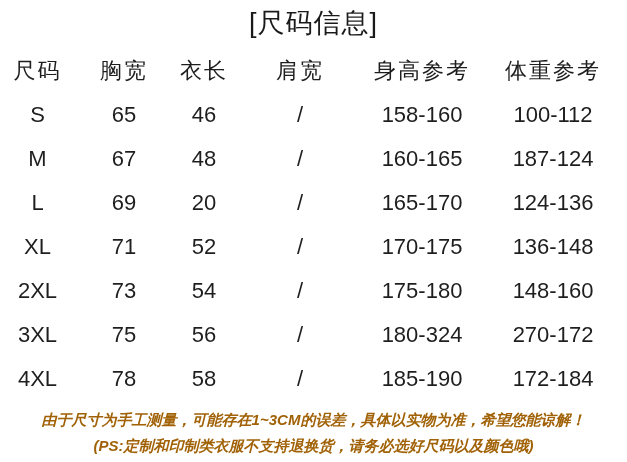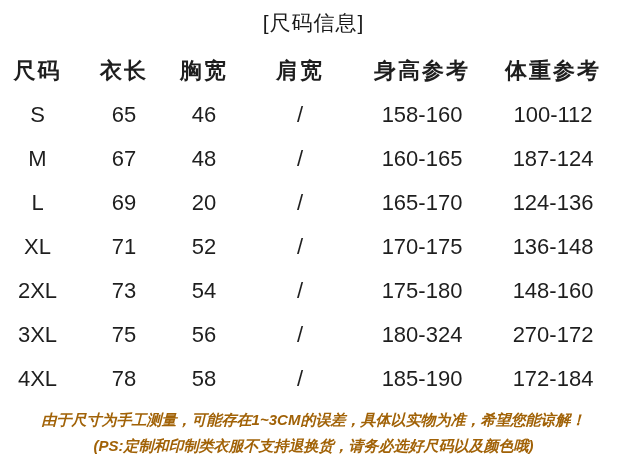--- a/index.html
+++ b/index.html
@@ -8,21 +8,21 @@
     width: 627px; height: 462px;
     background: #ffffff;
     font-family: "Liberation Sans", "DejaVu Sans", sans-serif;
     color: #1e1e1e;
     overflow: hidden;
   }
   .page { position: relative; width: 627px; height: 462px; }
   .title {
     margin-top: 7px;
     text-align: center;
-    font-size: 21px;
+    font-size: 27px;
     line-height: 32px;
     font-weight: 500;
     letter-spacing: 1px;
     color: #1a1a1a;
   }
   .size-table {
     margin-top: 10px;
     display: grid;
     grid-template-columns: 75px 98px 62px 130px 114px 148px;
   }
@@ -31,42 +31,42 @@
     display: flex;
     align-items: center;
     justify-content: center;
     font-size: 22px;
     font-weight: 500;
     color: #1e1e1e;
     white-space: nowrap;
   }
   .header-cell {
     letter-spacing: 2px;
-    font-weight: 700;
+    font-weight: 400;
   }
   .notes {
     margin-top: 6px;
     text-align: center;
     font-size: 15px;
     font-weight: 600;
     line-height: 26px;
     color: #a16207;
     font-style: italic;
   }
 </style>
 </head>
 <body>
 
 <div class="page">
   <div class="title">[尺码信息]</div>
 
   <div class="size-table" id="size-table">
       <div class="cell header-cell">尺码</div>
+      <div class="cell header-cell">胸宽</div>
       <div class="cell header-cell">衣长</div>
-      <div class="cell header-cell">胸宽</div>
       <div class="cell header-cell">肩宽</div>
       <div class="cell header-cell">身高参考</div>
       <div class="cell header-cell">体重参考</div>
       <div class="cell">S</div>
       <div class="cell">65</div>
       <div class="cell">46</div>
       <div class="cell">/</div>
       <div class="cell">158-160</div>
       <div class="cell">100-112</div>
       <div class="cell">M</div>

